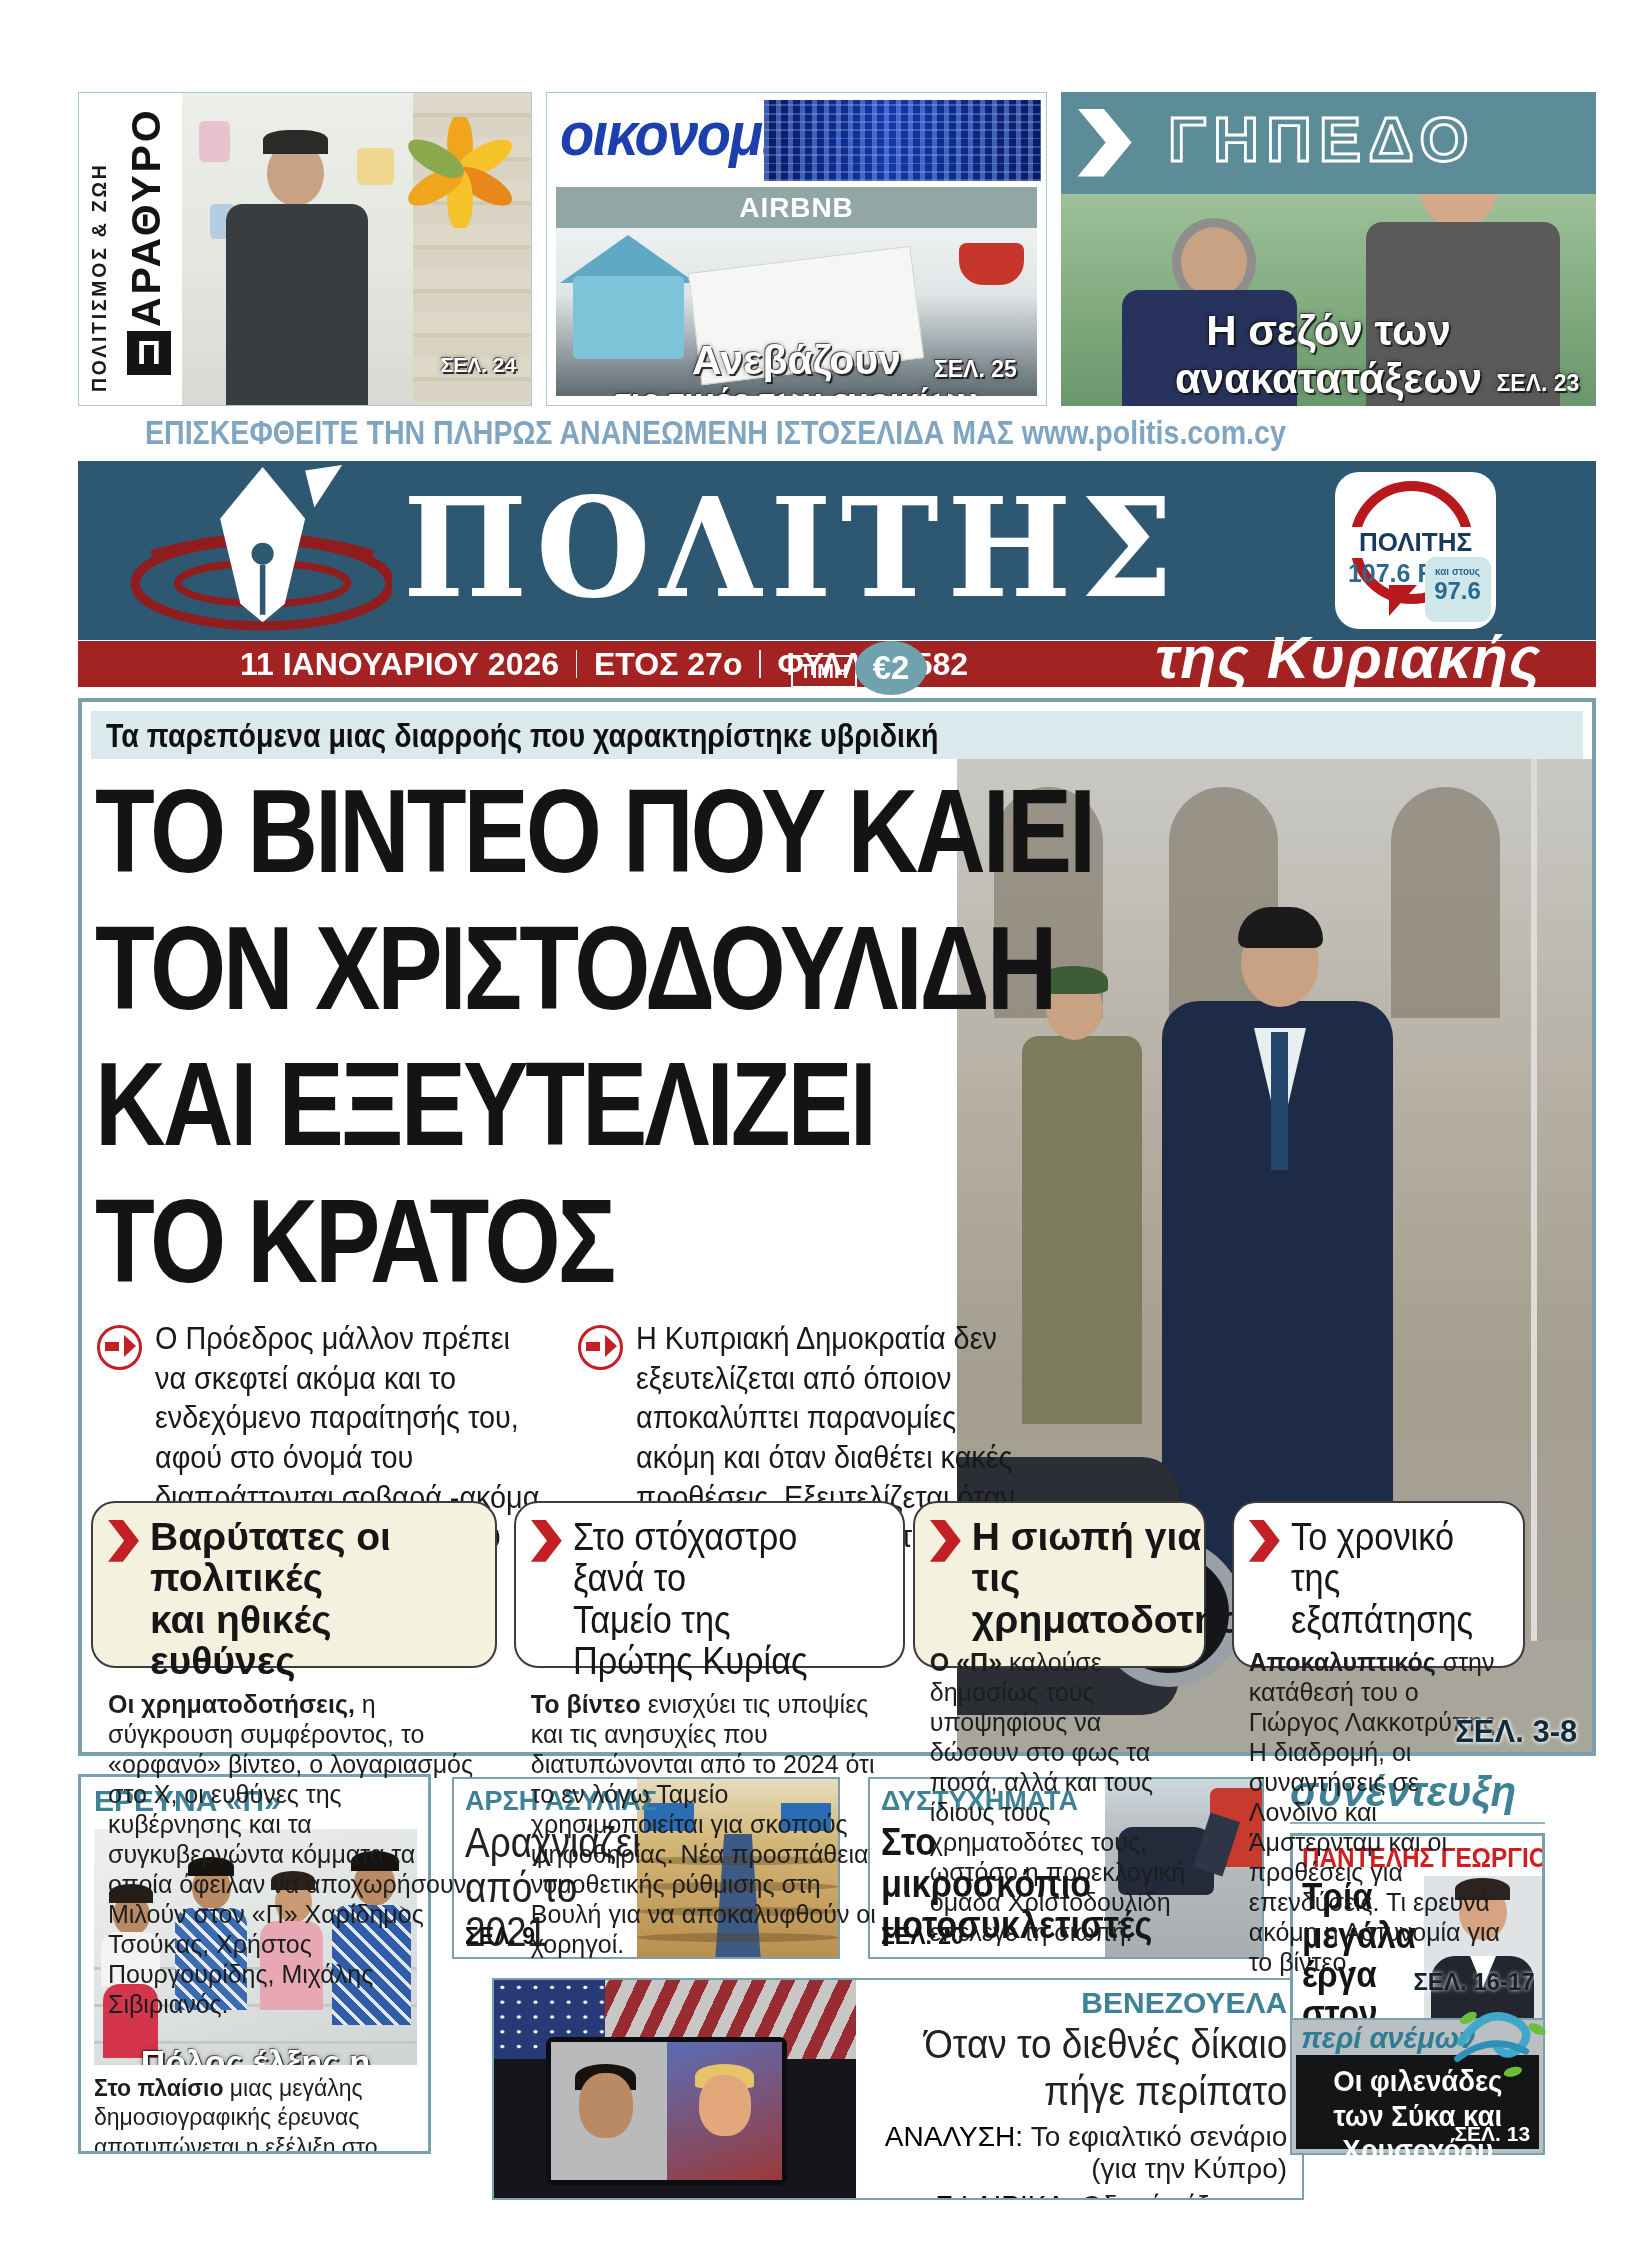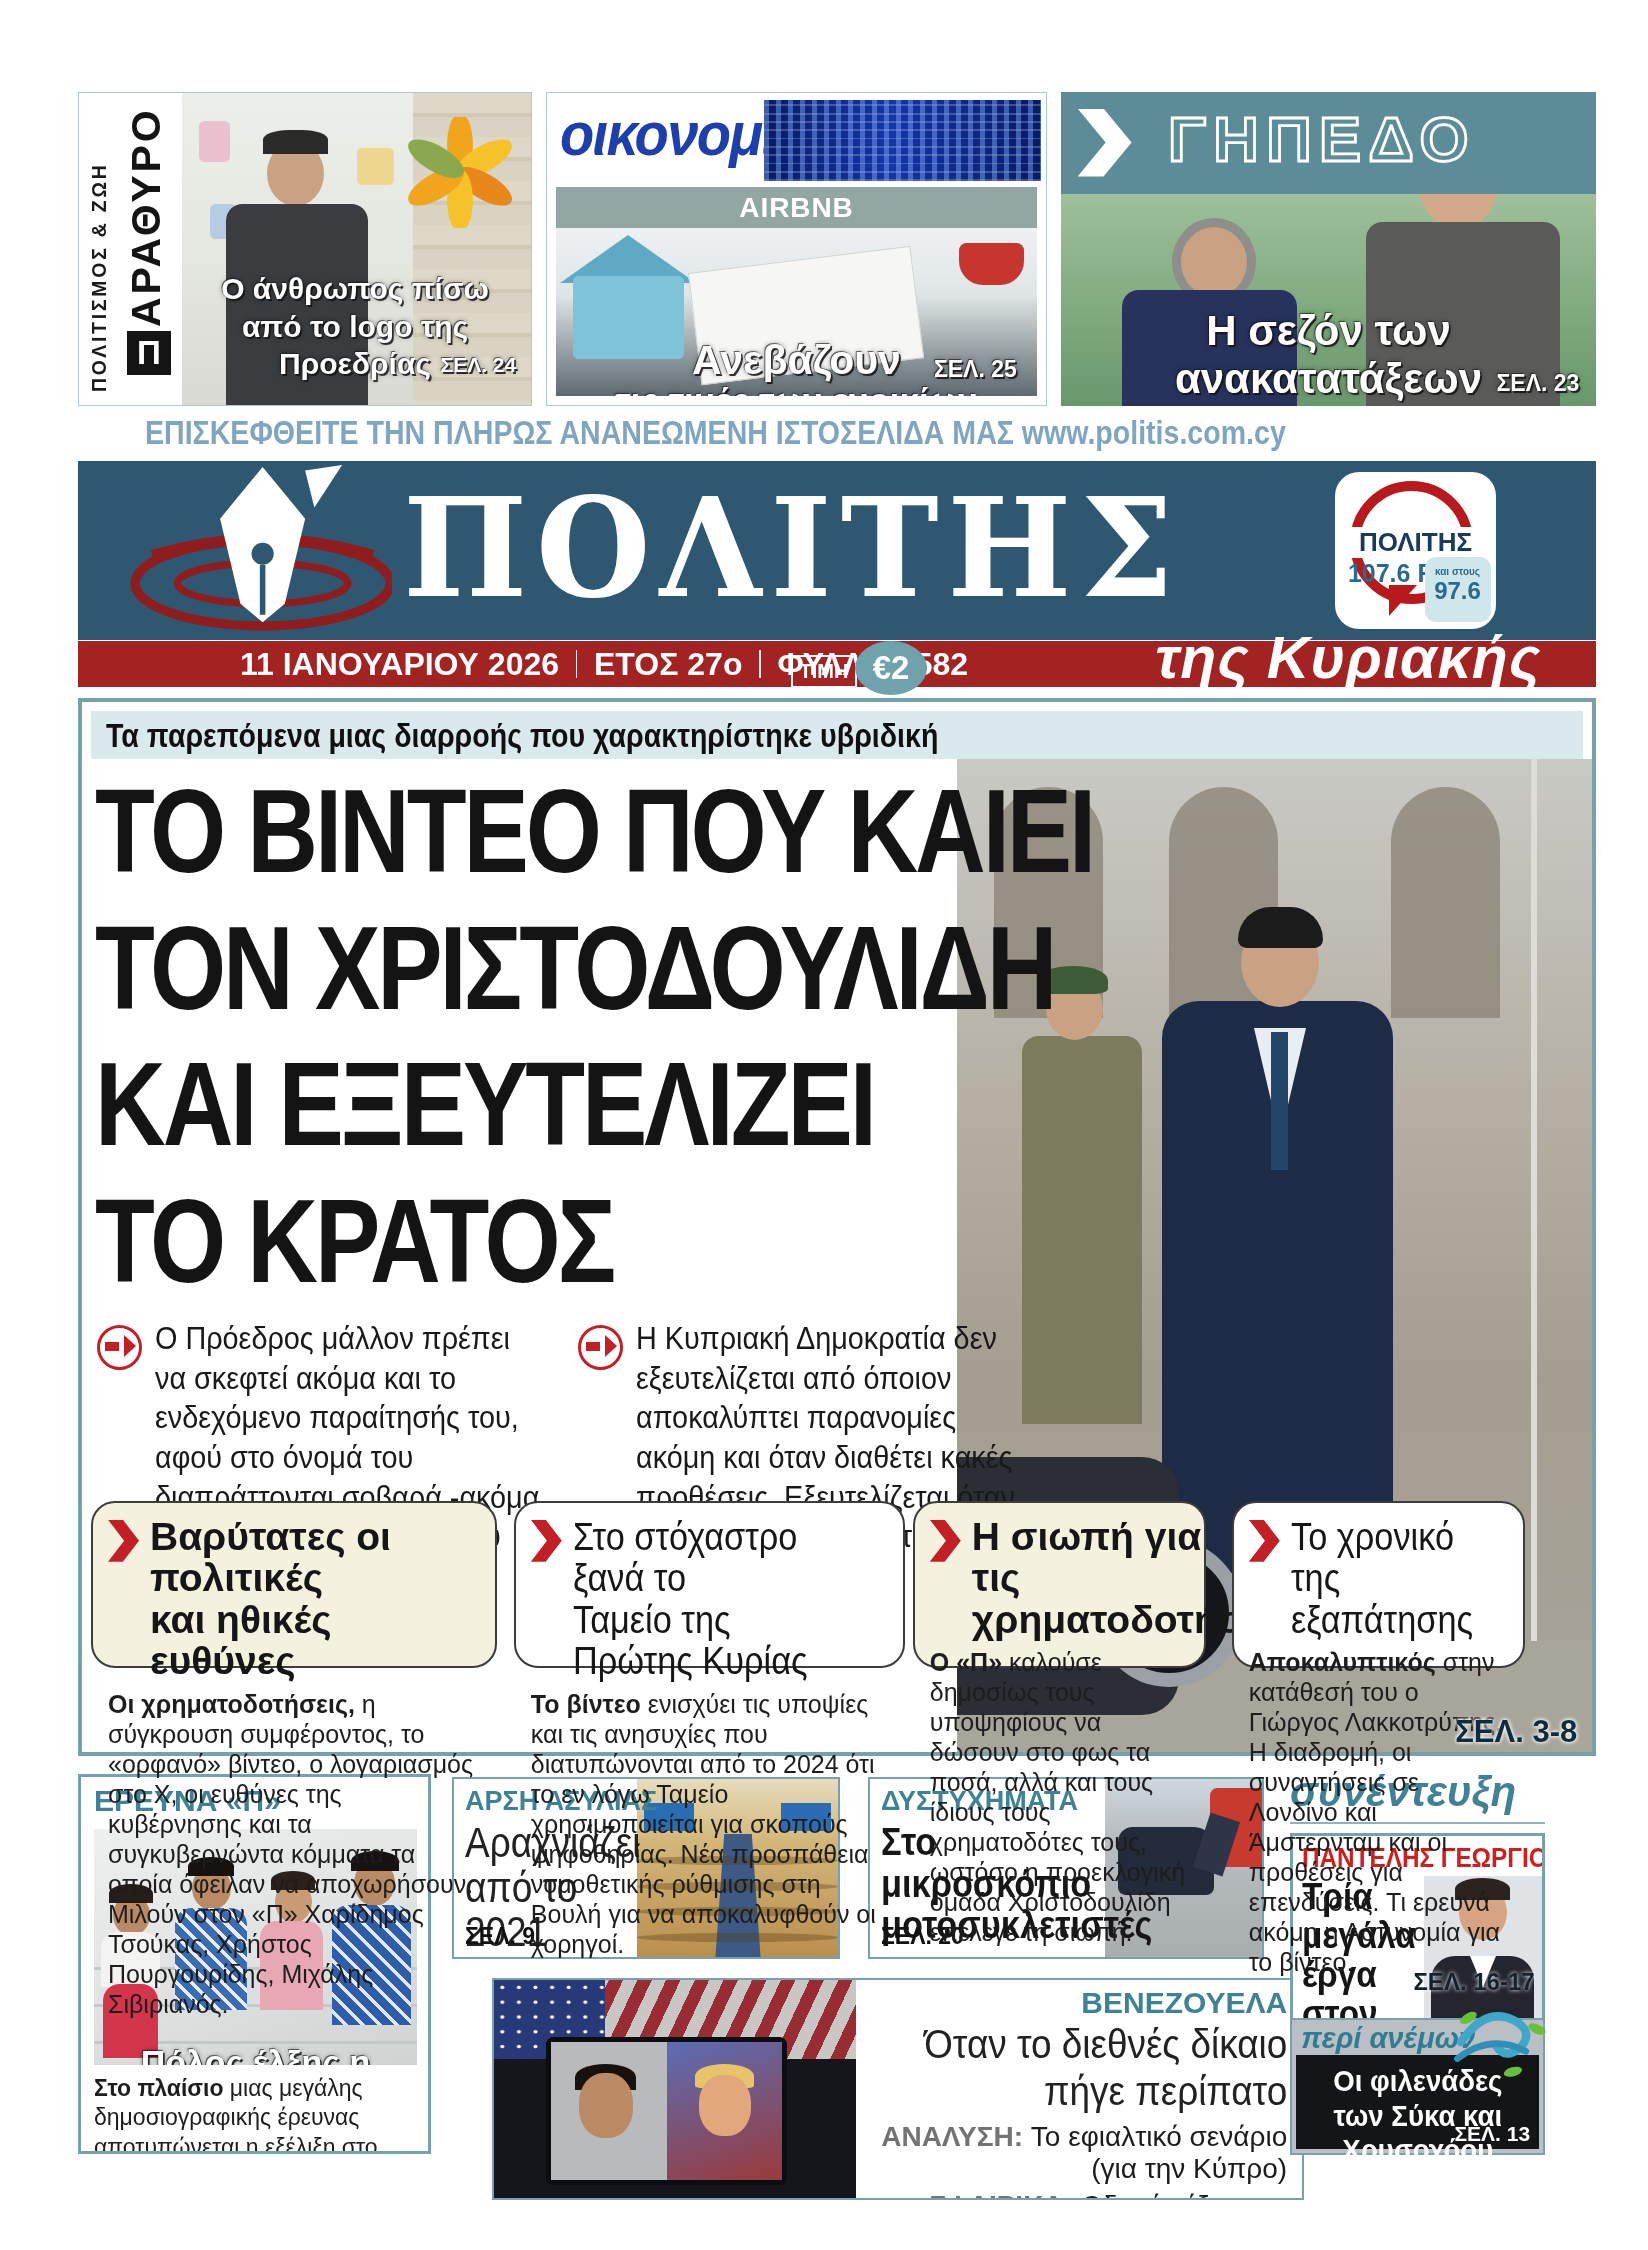--- a/index.html
+++ b/index.html
@@ -155,21 +155,21 @@
   #venez-photo .scrL{position:absolute;left:0;top:0;width:50%;height:100%;background:#b9babc;}
   #venez-photo .scrR{position:absolute;right:0;top:0;width:50%;height:100%;background:linear-gradient(160deg,#5a6db5 0%,#9a3a3a 100%);}
   #venez-photo .faceL{position:absolute;left:28px;top:31px;width:54px;height:65px;background:#b98a63;border-radius:45%;}
   #venez-photo .hairL{position:absolute;left:24px;top:22px;width:61px;height:26px;background:#17120e;border-radius:50% 50% 0 0;}
   #venez-photo .faceR{position:absolute;right:31px;top:33px;width:52px;height:61px;background:#e3a77c;border-radius:45%;}
   #venez-photo .hairR{position:absolute;right:28px;top:22px;width:59px;height:24px;background:#e8c36a;border-radius:50% 50% 10% 10%;}
   #venez .txt{position:absolute;left:369px;right:14.8px;top:5.5px;text-align:right;}
   #venez .lab{font-size:30px;}
   #venez .tl{font-weight:400;font-size:41px;color:#222;transform:scaleX(.9);transform-origin:right top;margin-top:1.8px;}
   #venez .item{font-size:28px;margin-top:5.5px;color:#1c1c1c;}
-  #venez .k{color:#737373;font-weight:700;text-align:right;}
+  #venez .k{color:#000000;font-weight:400;text-align:right;}
   #venez .v{font-weight:500;}
 
   #intv-label{position:absolute;left:1290px;top:1768px;width:255px;color:#3f8296;font-weight:800;font-style:italic;font-size:42px;
       border-bottom:2.8px solid #8fb3bc;padding-bottom:5.5px;}
   #intv{left:1290px;top:1833px;width:255px;height:194px;}
   #intv .nm{position:absolute;left:9.2px;top:7.4px;color:#d01e1e;font-weight:800;font-size:27px;transform:scaleX(.9);transform-origin:left top;white-space:nowrap;}
   #intv .tl{position:absolute;left:9.2px;top:42px;width:138px;font-weight:800;font-size:37px;line-height:1.05;transform:scaleX(.9);transform-origin:left top;color:#151515;}
   #intv-photo{right:0;bottom:0;width:118px;height:148px;background:#dfe3e6;}
   #intv-photo .suit{position:absolute;left:7.4px;bottom:0;width:103px;height:68px;background:#23262e;border-radius:24px 24px 0 0;}
   #intv-photo .shirt{position:absolute;left:46px;bottom:37px;width:26px;height:31px;background:#fff;clip-path:polygon(0 0,100% 0,50% 100%);}
@@ -205,21 +205,20 @@
     <svg class="abs" style="right:11px;top:24px;" width="120" height="111" viewBox="0 0 130 120">
       <g transform="translate(65,60)">
         <ellipse rx="14" ry="34" transform="rotate(0) translate(0,-30)" fill="#f0a51c"></ellipse>
         <ellipse rx="14" ry="34" transform="rotate(60) translate(0,-30)" fill="#f6c22a"></ellipse>
         <ellipse rx="14" ry="34" transform="rotate(120) translate(0,-30)" fill="#e8871a"></ellipse>
         <ellipse rx="14" ry="34" transform="rotate(180) translate(0,-30)" fill="#f6c22a"></ellipse>
         <ellipse rx="14" ry="34" transform="rotate(240) translate(0,-30)" fill="#f0a51c"></ellipse>
         <ellipse rx="14" ry="34" transform="rotate(300) translate(0,-30)" fill="#8aa84c"></ellipse>
       </g>
     </svg>
-    <div class="abs cap shadowtxt">Ο άνθρωπος πίσω από το logo της Προεδρίας</div>
     <div class="abs pg shadowtxt">ΣΕΛ. 24</div>
   </div>
 
   <div class="topbox" id="tb2">
     <div class="econ">οικονομια</div>
     <div class="digi"></div>
     <div class="band">AIRBNB</div>
     <div class="ph" id="tb2-photo">
       <div class="roof"></div>
       <div class="house"></div>

